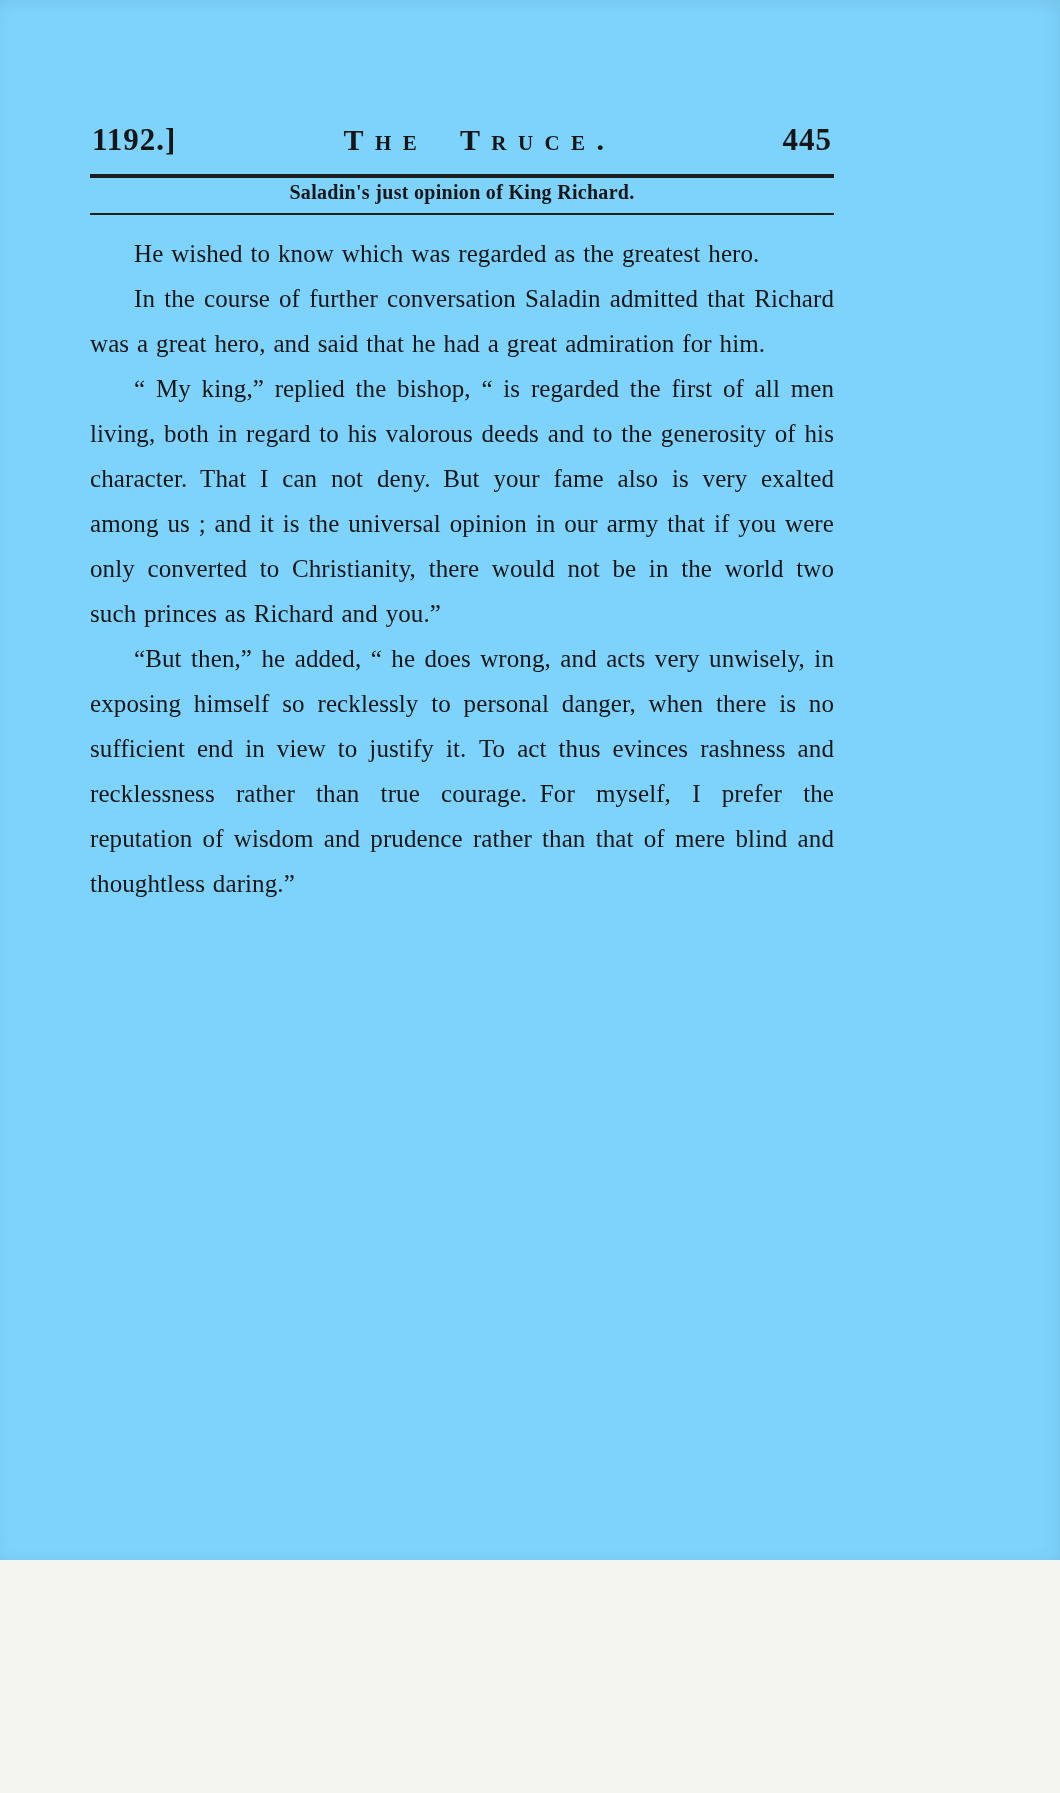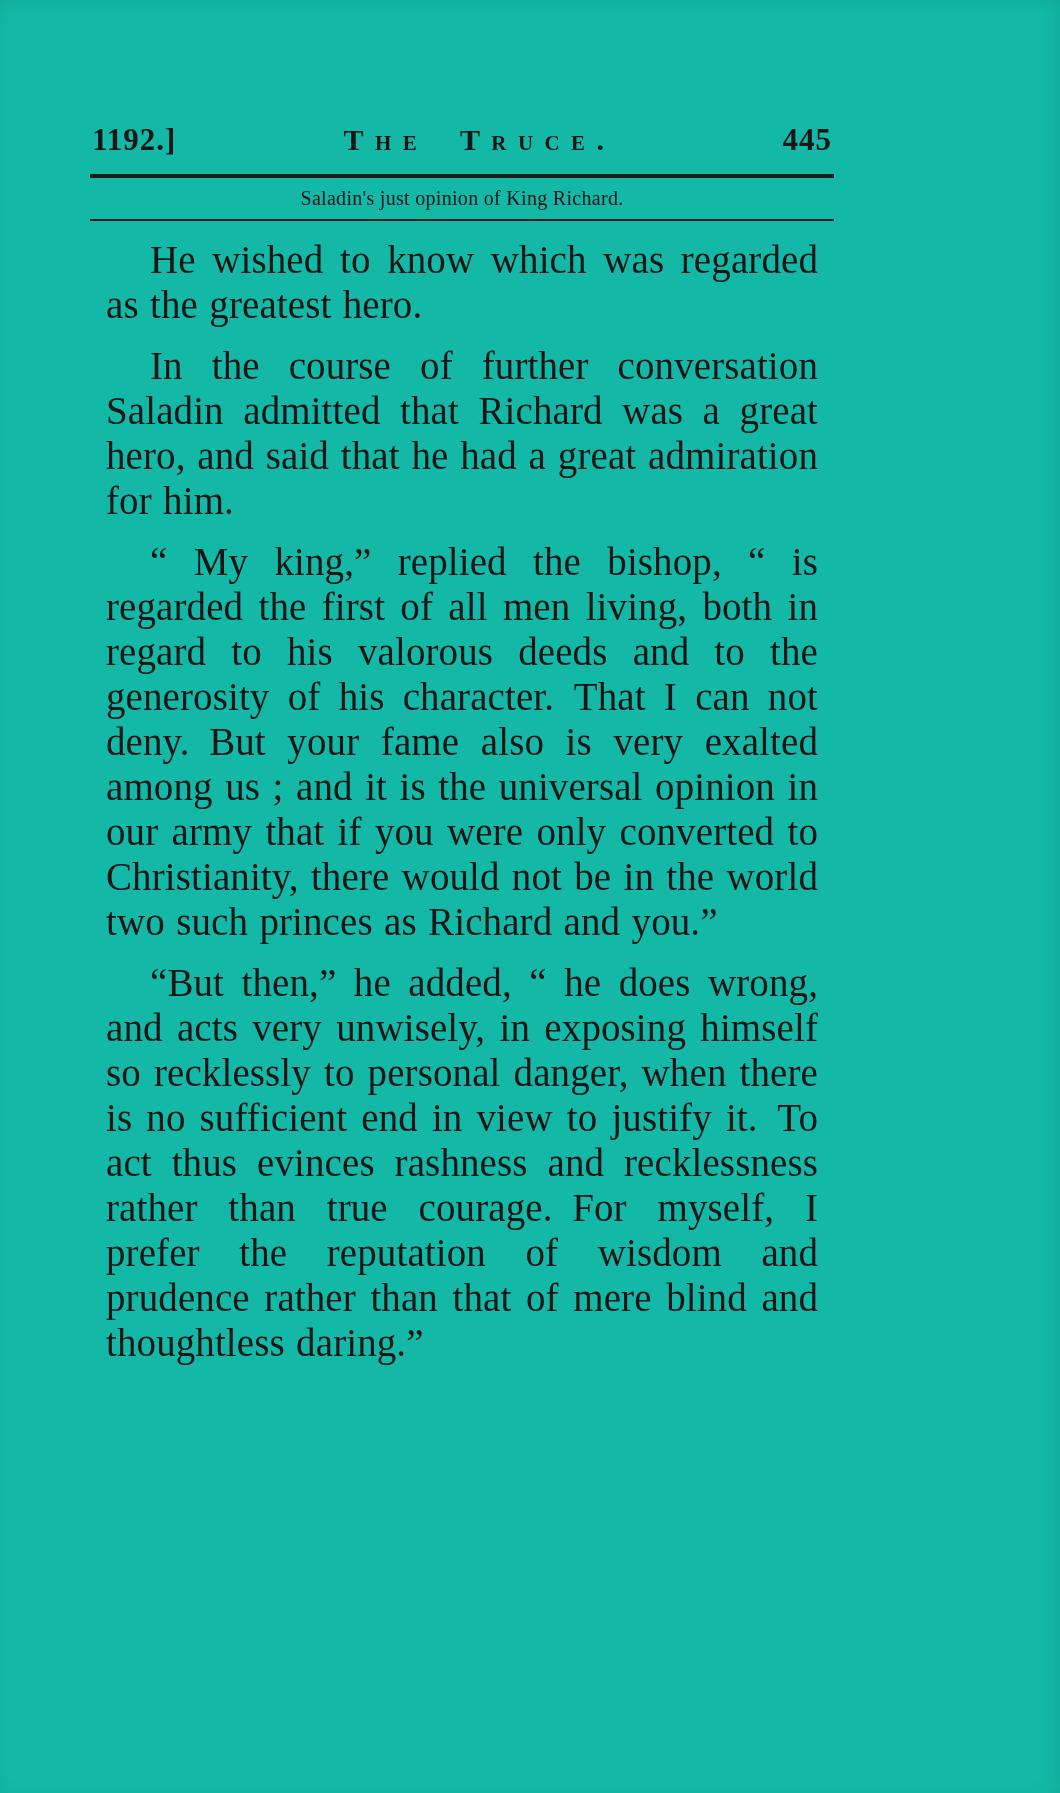--- a/index.html
+++ b/index.html
@@ -3,22 +3,22 @@
 <meta charset="utf-8">
 <style>
   html, body {
     margin: 0;
     padding: 0;
     background: #f4f4f1;
   }
   .scan-page {
     position: relative;
     width: 1060px;
-    height: 1793px;
-    background: #14b8a6;
+    height: 1560px;
+    background: #7dd3fc;
     font-family: "Liberation Serif", "DejaVu Serif", serif;
     color: #161616;
     overflow: hidden;
     box-shadow: inset -6px 0 18px rgba(0,0,0,0.04), inset 0 6px 14px rgba(0,0,0,0.03);
   }
   .content {
     position: absolute;
     left: 90px;
     top: 122px;
     width: 744px;
@@ -52,30 +52,30 @@
     height: 4px;
     margin-top: 16px;
   }
   .rule.thin {
     height: 2px;
     margin-top: 9px;
   }
   .subtitle {
     text-align: center;
     font-size: 20px;
-    font-weight: normal;
-    margin-top: 9px;
+    font-weight: bold;
+    margin-top: 3px;
     letter-spacing: 0.3px;
   }
   .page-body {
     margin-top: 16px;
   }
   .page-body p {
-    margin: 16px;
-    font-size: 39px;
+    margin: 0;
+    font-size: 25px;
     line-height: 45px;
     text-align: justify;
     text-indent: 44px;
     letter-spacing: 0.1px;
     word-spacing: 1.5px;
   }
 </style>
 </head>
 <body>
 

